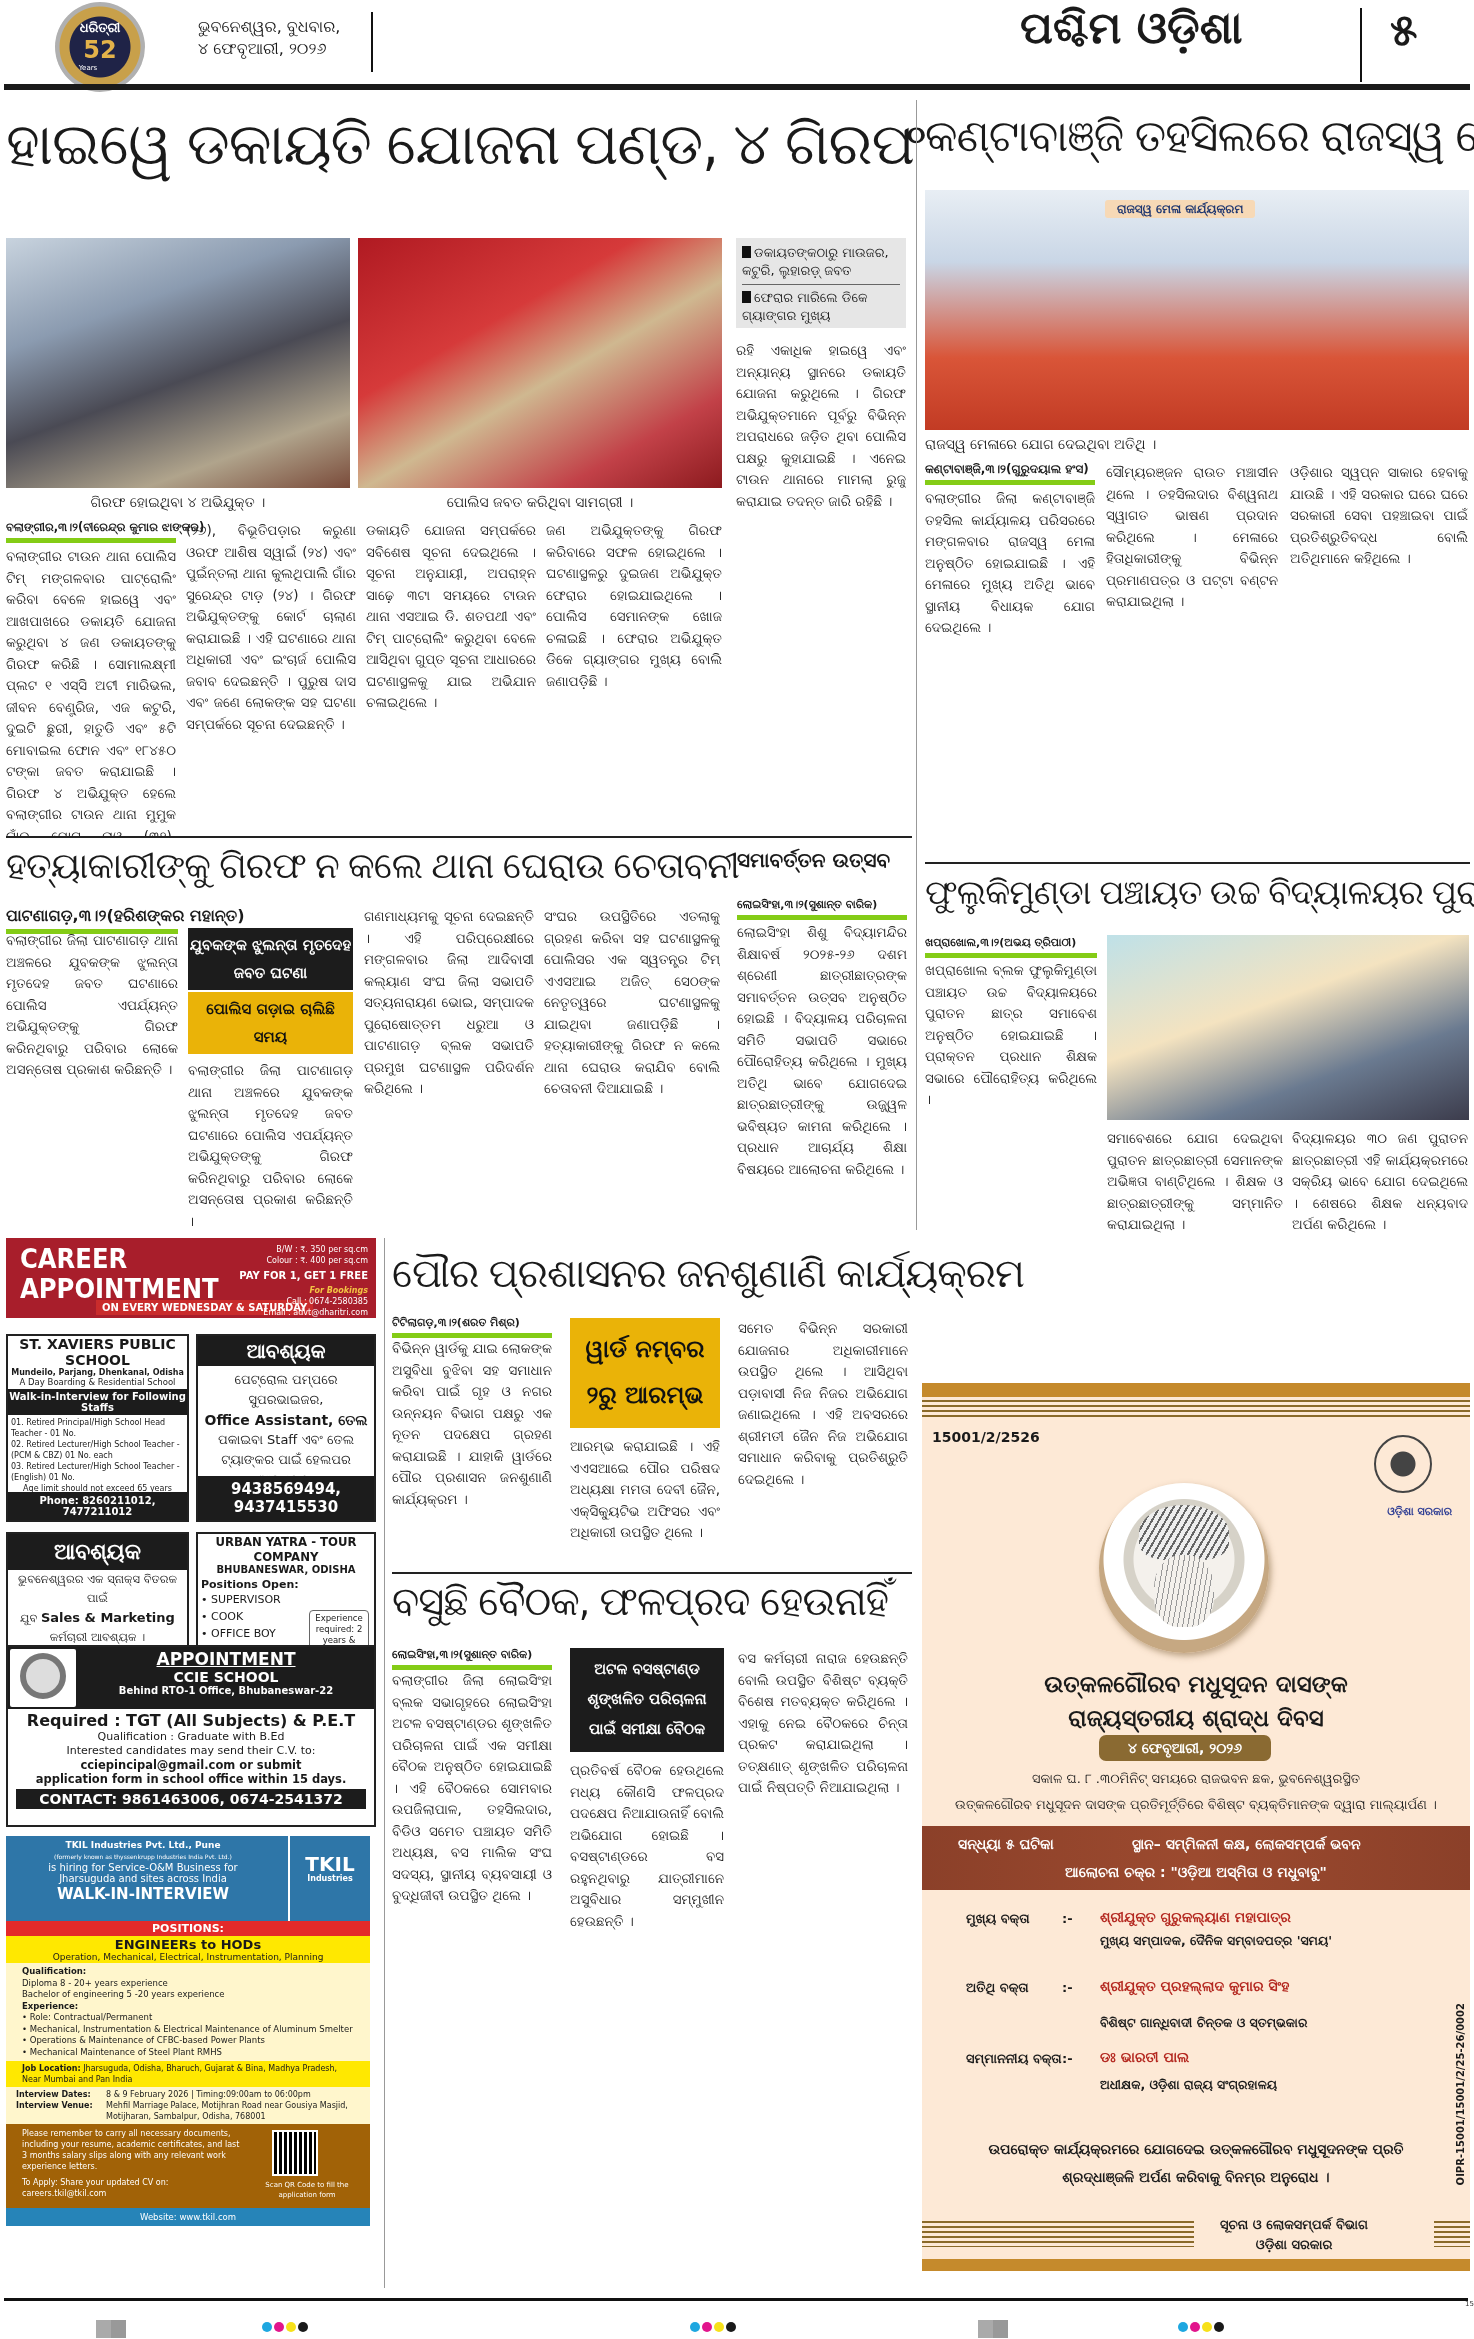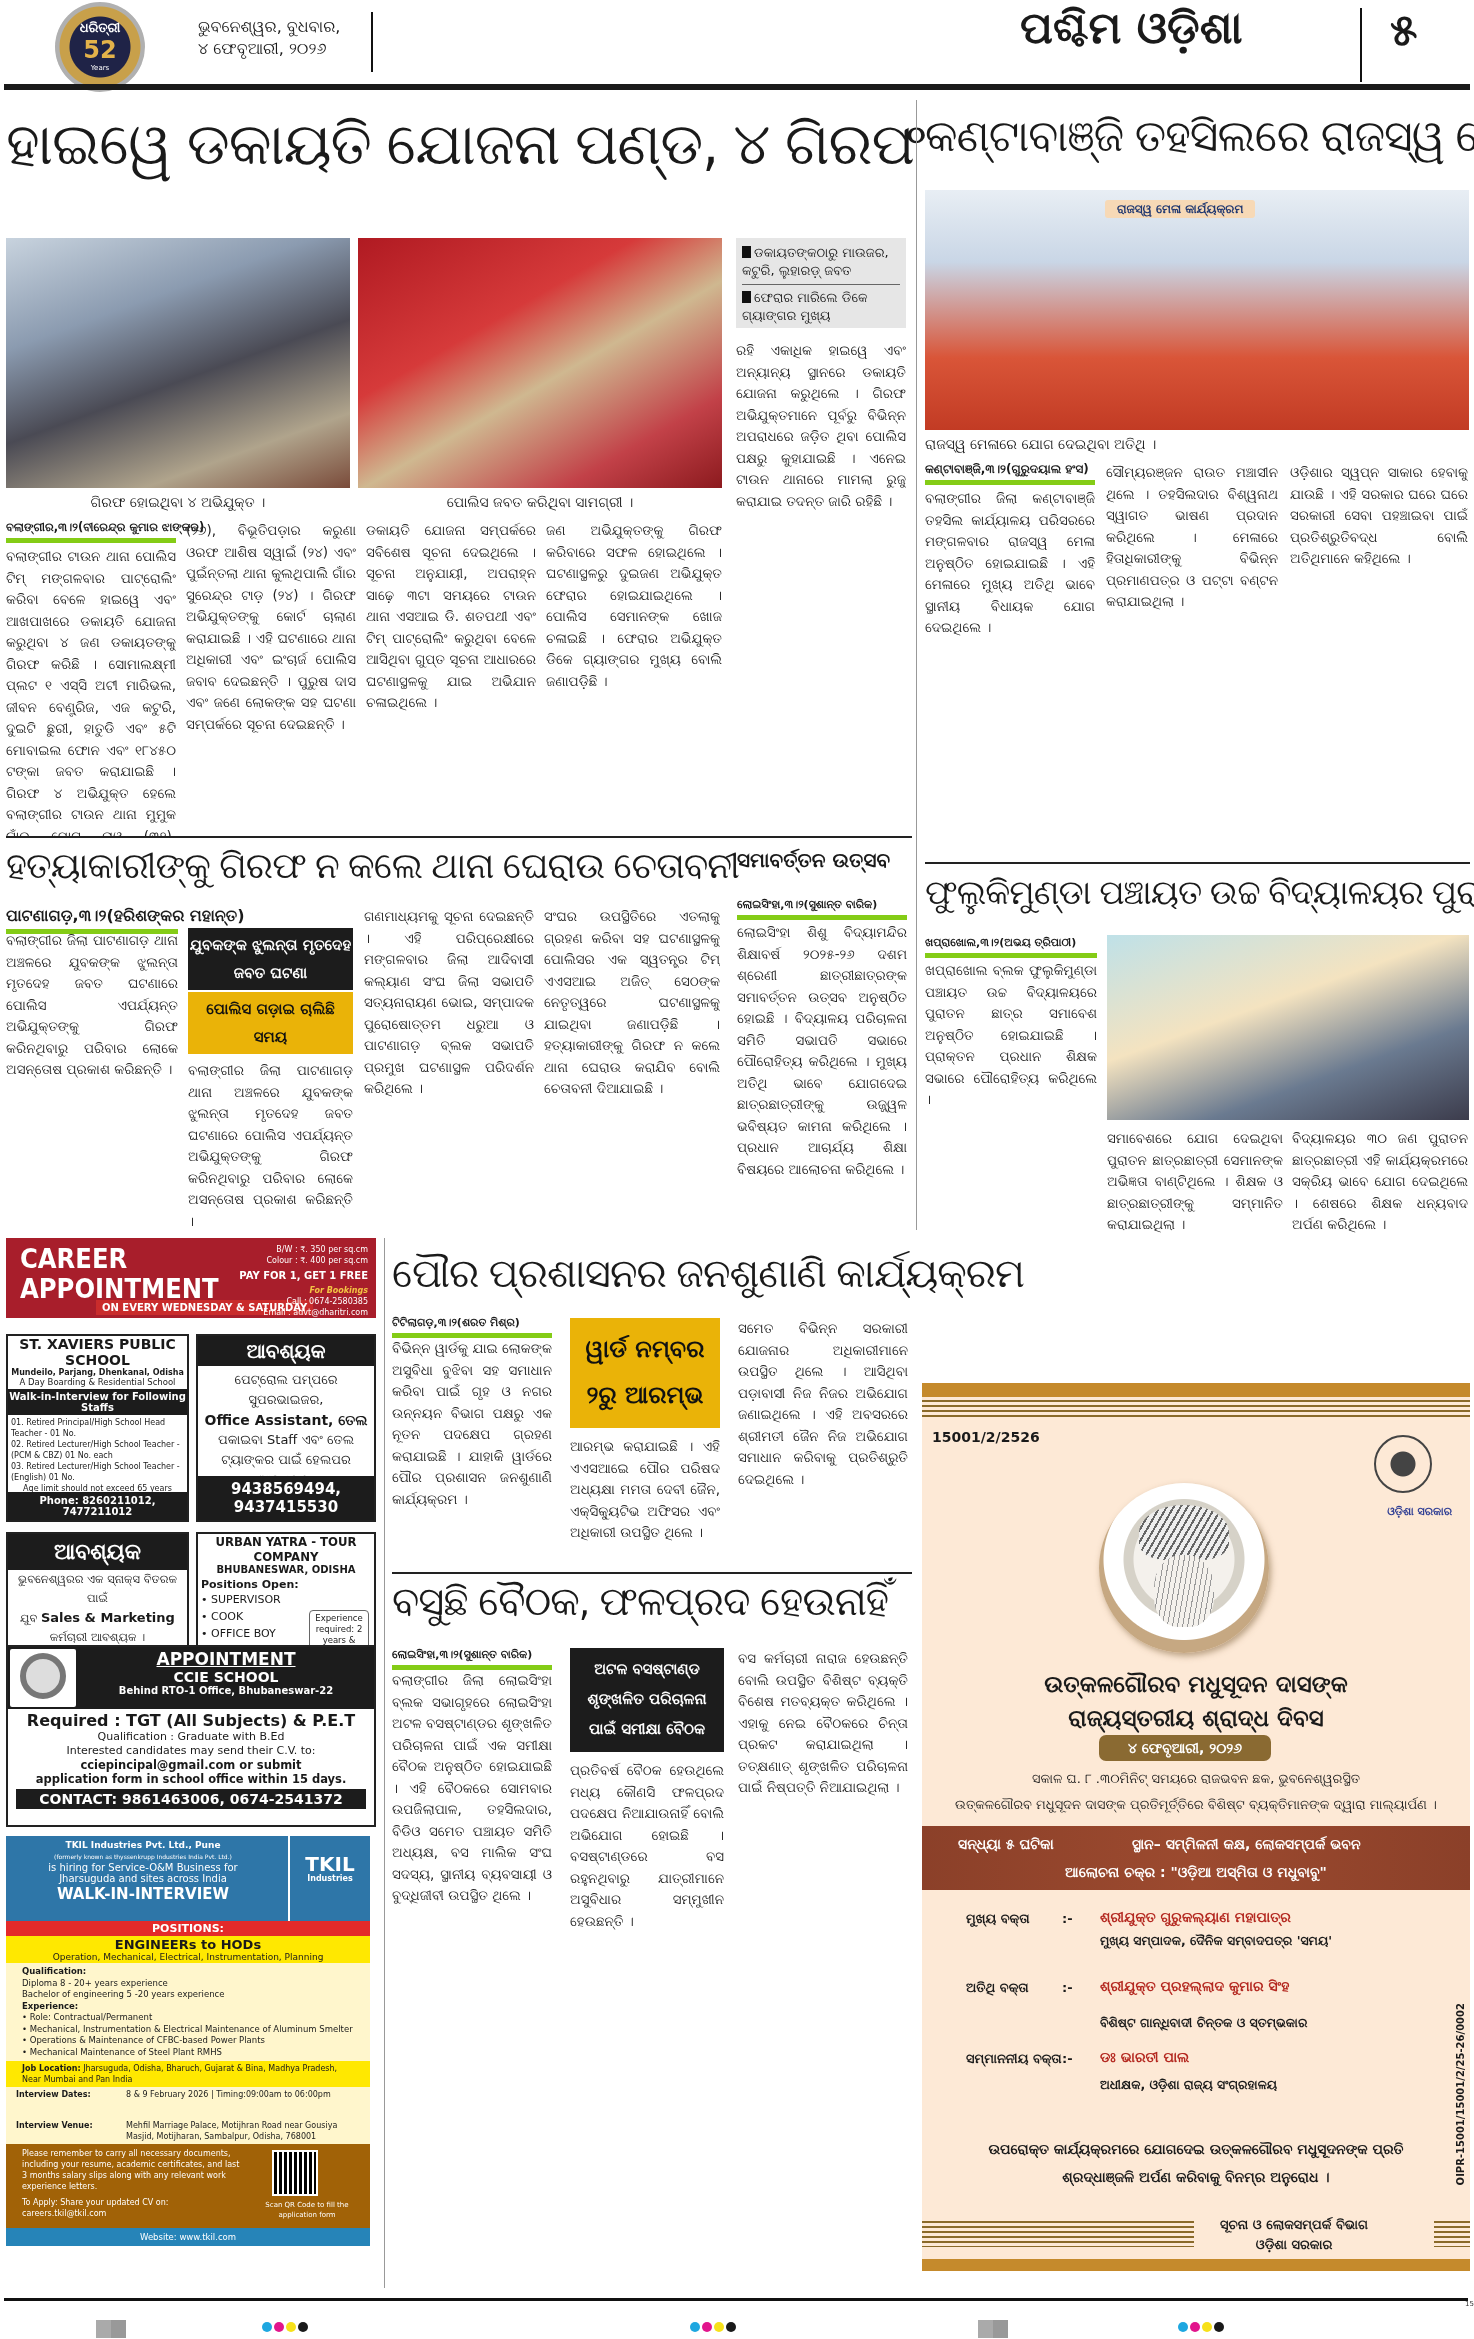--- a/index.html
+++ b/index.html
@@ -5,21 +5,21 @@
   * { box-sizing: border-box; margin: 0; padding: 0; }
   html, body { width: 1474px; height: 2339px; background: #fff; overflow: hidden; }
   body { font-family: "DejaVu Sans", sans-serif; color: #1a1a1a; position: relative; }
   .abs { position: absolute; }
 
   
   .logo { left: 55px; top: 2px; width: 90px; height: 90px; border-radius: 50%;
     background: radial-gradient(circle at 50% 50%, #1f2347 0 30px, #c8a04a 31px 40px, #b0b0b0 41px 45px, #fff 46px); }
   .logo-name { left: 78px; top: 20px; width: 44px; text-align: center; color: #fff; font-size: 13px; font-weight: bold; }
   .logo-52 { left: 78px; top: 36px; width: 44px; text-align: center; color: #e3b24a; font-size: 24px; font-weight: bold; font-family: "DejaVu Sans", sans-serif; }
-  .logo-years { left: 78px; top: 64px; width: 44px; text-align: center; color: #fff; font-size: 7px; }
+  .logo-years { left: 66px; top: 64px; width: 44px; text-align: center; color: #fff; font-size: 7px; }
   .dateline { left: 198px; top: 16px; font-size: 16px; line-height: 22px; }
   .vbar1 { left: 371px; top: 12px; width: 2px; height: 60px; background: #111; }
   .section-title { left: 1020px; top: 2px; font-size: 44px; font-weight: bold; }
   .vbar2 { left: 1360px; top: 8px; width: 2px; height: 74px; background: #111; }
   .page-num { left: 1390px; top: 4px; font-size: 44px; font-weight: bold; }
   .rule-top { left: 4px; top: 84px; width: 1466px; height: 6px; background: #1a1a1a; }
 
   .headline { font-family: "DejaVu Sans Condensed", "DejaVu Sans", sans-serif; font-weight: normal; letter-spacing: -1px; white-space: nowrap; }
   .h-main { left: 6px; top: 110px; font-size: 58px; }
   .h-right1 { left: 925px; top: 110px; font-size: 44px; }
@@ -110,21 +110,21 @@
   .ad-tkil .top .r { position: absolute; left: 282px; top: 0; bottom: 0; right: 0; border-left: 2px solid #fff; padding-top: 18px; }
   .ad-tkil .top .r .b { font-size: 20px; font-weight: bold; line-height: 20px; }
   .ad-tkil .top .r .s { font-size: 8px; font-weight: bold; }
   .ad-tkil .pos { background: #e42a2a; color: #fff; text-align: center; font-weight: bold; font-size: 11px; padding: 1px 0; }
   .ad-tkil .yel { background: #ffe800; text-align: center; padding: 1px 0; }
   .ad-tkil .yel .e { font-weight: bold; font-size: 13px; }
   .ad-tkil .yel .d { font-size: 9px; }
   .ad-tkil .body { padding: 3px 16px; font-size: 8.5px; line-height: 11.5px; }
   .ad-tkil .body b { font-size: 8.5px; }
   .ad-tkil .loc { background: #ffe800; font-size: 8px; padding: 2px 16px; line-height: 11px; }
-  .ad-tkil .iv { padding: 2px 10px; font-size: 8px; line-height: 11px; display: grid; grid-template-columns: 90px 1fr; gap: 20px; }
+  .ad-tkil .iv { padding: 2px 10px; font-size: 8px; line-height: 11px; display: grid; grid-template-columns: 90px 1fr; }
   .ad-tkil .blue { background: #a16207; color: #fff; font-size: 8px; line-height: 11px; padding: 4px 16px; position: relative; height: 84px; }
   .ad-tkil .qr { position: absolute; right: 52px; top: 6px; width: 46px; height: 46px; background:
       repeating-linear-gradient(90deg,#000 0 3px,#fff 3px 5px), #fff; border: 2px solid #fff; }
   .ad-tkil .qrt { position: absolute; right: 8px; top: 56px; width: 110px; text-align: center; font-size: 7px; line-height: 10px; }
   .ad-tkil .web { background: #2684b8; color: #fff; text-align: center; font-size: 8.5px; padding: 4px 0; }
 
   
   .gov { left: 922px; top: 1383px; width: 548px; height: 888px; background: #fde9d6; overflow: hidden; }
   .gov .stripes-top { position: absolute; left: 0; right: 0; top: 0; height: 40px;
       background: linear-gradient(180deg,#c58a2c 0 14px, #fde9d6 14px 17px, #8a6a2a 17px 19px, #fde9d6 19px 22px, #8a6a2a 22px 24px, #fde9d6 24px 27px, #8a6a2a 27px 29px, #fde9d6 29px 32px, #8a6a2a 32px 34px, #fde9d6 34px); }

